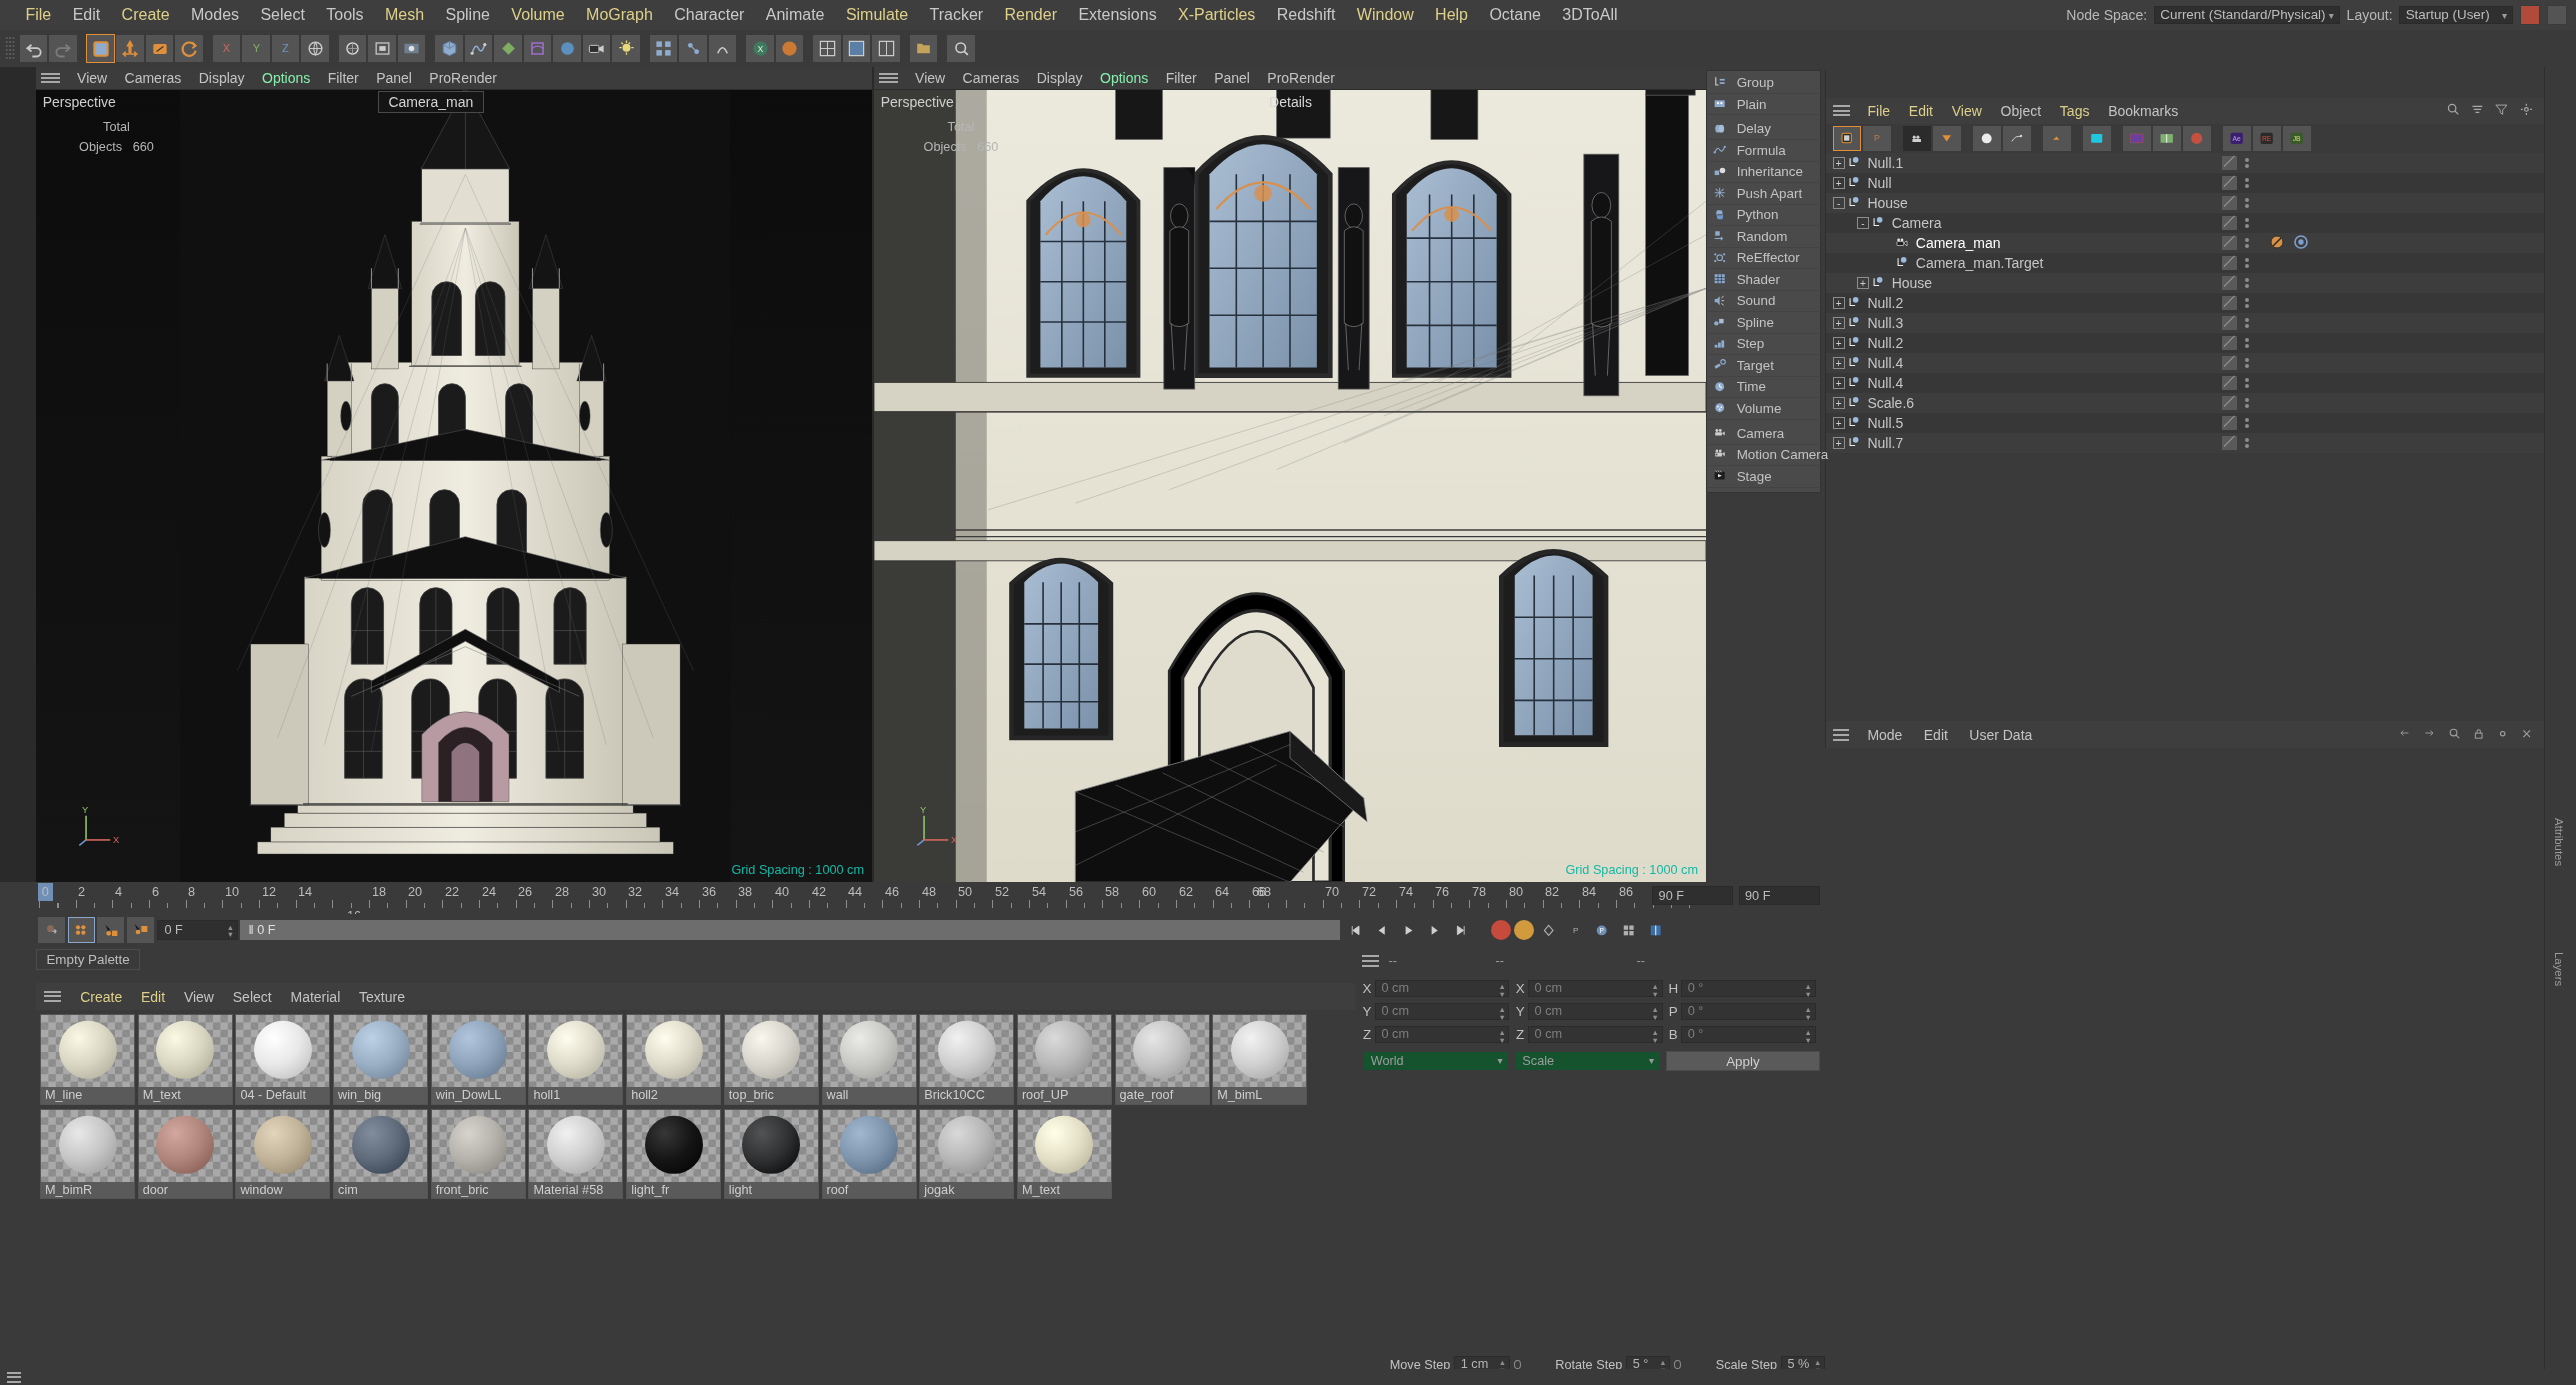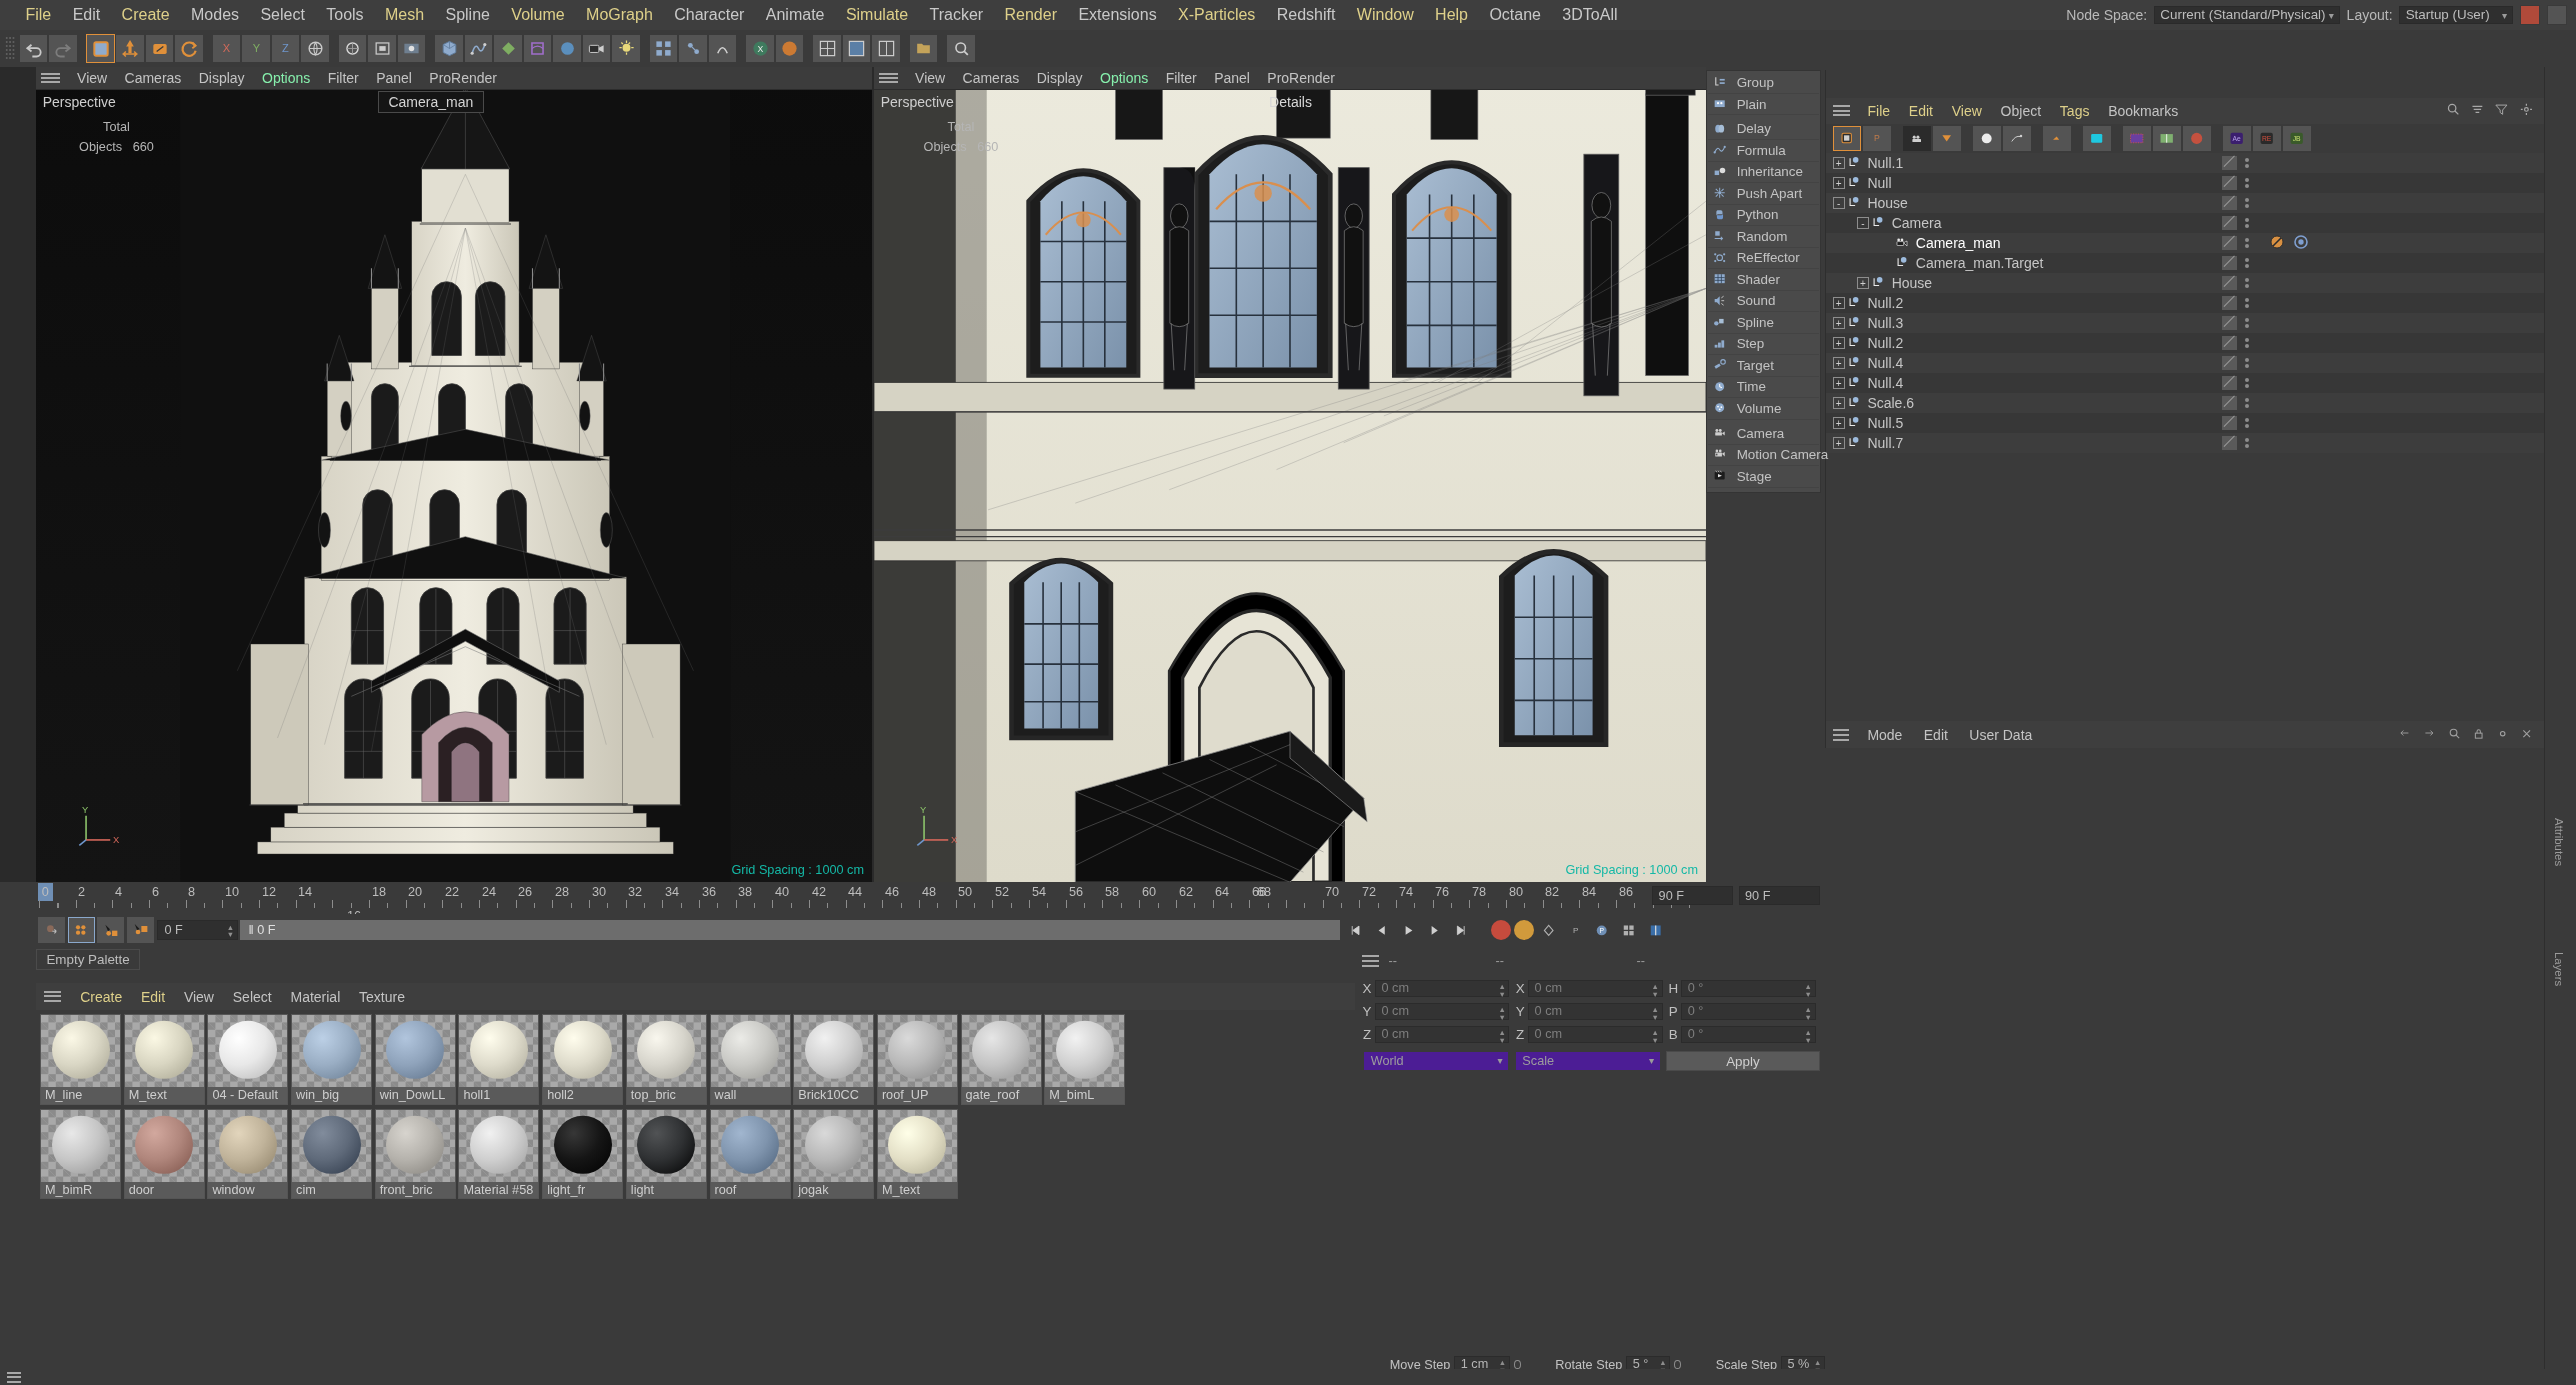--- a/index.html
+++ b/index.html
@@ -165,21 +165,21 @@
   .mm{ position:absolute; left:36px; top:983px; width:1322px; height:376px; background:#3a3a3a;}
   .mm-menu{ height:27px; display:flex; align-items:center; background:#3e3e3e;}
   .mm-menu .hamb{ width:17.4px; height:13.4px; margin:0 9.4px 0 8px;
     background:linear-gradient(#a8a8a8,#a8a8a8) center/100% 2px no-repeat,
                linear-gradient(#a8a8a8,#a8a8a8) center top 1.3px/100% 2px no-repeat,
                linear-gradient(#a8a8a8,#a8a8a8) center bottom 1.3px/100% 2px no-repeat;}
   .mm-menu .mi{ font-size:14px; padding:1.3px 9.4px; color:#c4c4c4;}
   .mm-menu .mi.hl{ color:#ded08a;}
   .mm-grid{ position:absolute; left:4px; top:31px; display:flex; flex-direction:column; gap:4px;}
   .mm-row{ display:flex; gap:2.7px;}
-  .mat{ width:81px; background:#ef4444; border:0.7px solid #555; }
+  .mat{ width:95px; background:#ef4444; border:0.7px solid #555; }
   .mat .sw{ width:100%; height:72px; position:relative; overflow:hidden;
     background-image:
       linear-gradient(45deg,#8b8b8b 25%,transparent 25%,transparent 75%,#8b8b8b 75%),
       linear-gradient(45deg,#8b8b8b 25%,#a9a9a9 25%,#a9a9a9 75%,#8b8b8b 75%);
     background-size:14.8px 14.8px; background-position:0 0,7.4px 7.4px;}
   .mat .ball{ position:absolute; left:50%; top:50%; transform:translate(-50%,-52%);
               width:58px; height:58px; border-radius:50%;}
   .mat .nm{ font-size:12.7px; color:#cfcfcf; padding:1.3px 4px; background:#5a5a5a;
             white-space:nowrap; overflow:hidden; text-overflow:ellipsis;}
 
@@ -191,21 +191,21 @@
                linear-gradient(#a8a8a8,#a8a8a8) center top 0.7px/100% 2px no-repeat,
                linear-gradient(#a8a8a8,#a8a8a8) center bottom 0.7px/100% 2px no-repeat;}
   .coord-top span{ font-size:12.7px; color:#9b9b9b;}
   .coord-rows{ padding:4px 5.4px 0 5.4px;}
   .crow{ display:flex; align-items:center; gap:0; height:23px;}
   .cl{ font-size:13.4px; color:#c0c0c0; width:13.4px; text-align:center; flex:0 0 13.4px;}
   .cf{ background:#333; border:0.7px solid #2b2b2b; height:17.4px; flex:1; margin:0 4px 0 1.3px;
        font-size:12.7px; color:#7e7e7e; display:flex; align-items:center; padding-left:5.4px; position:relative;}
   .cf .sp{ position:absolute; right:2.7px; top:2px; font-size:7.4px; color:#8d8d8d; line-height:1.05;}
   .coord-bottom{ display:flex; align-items:center; gap:5.4px; padding:5.4px 5.4px 0 8px;}
-  .csel{ background:#4c1d95; border:0.7px solid #3a3a3a; height:20px; flex:1; font-size:12.7px;
+  .csel{ background:#14532d; border:0.7px solid #3a3a3a; height:20px; flex:1; font-size:12.7px;
          color:#9d9d9d; display:flex; align-items:center; padding-left:6.7px; position:relative;}
   .csel .cv{ position:absolute; right:4px; top:3.4px; font-size:8.7px; color:#9a9a9a;}
   .capply{ background:#5a5a5a; border:0.7px solid #4a4a4a; height:20px; flex:1.1; font-size:13.4px;
            color:#cfcfcf; display:flex; align-items:center; justify-content:center;}
   .coord-foot{ position:absolute; left:0; bottom:0; width:100%; height:27px;
                display:flex; align-items:center; gap:4px; padding-left:6.7px; background:#3a3a3a;}
   .cfl{ font-size:12.7px; color:#c2c2c2; white-space:nowrap;margin-left:28px;}
   .cff{ background:#333; border:0.7px solid #2b2b2b; height:17.4px; width:74px; font-size:12.7px;
         color:#b5b5b5; display:flex; align-items:center; padding-left:5.4px; position:relative;}
   .cff .sp{ position:absolute; right:2.7px; top:2px; font-size:7.4px; color:#8d8d8d; line-height:1.05;}

